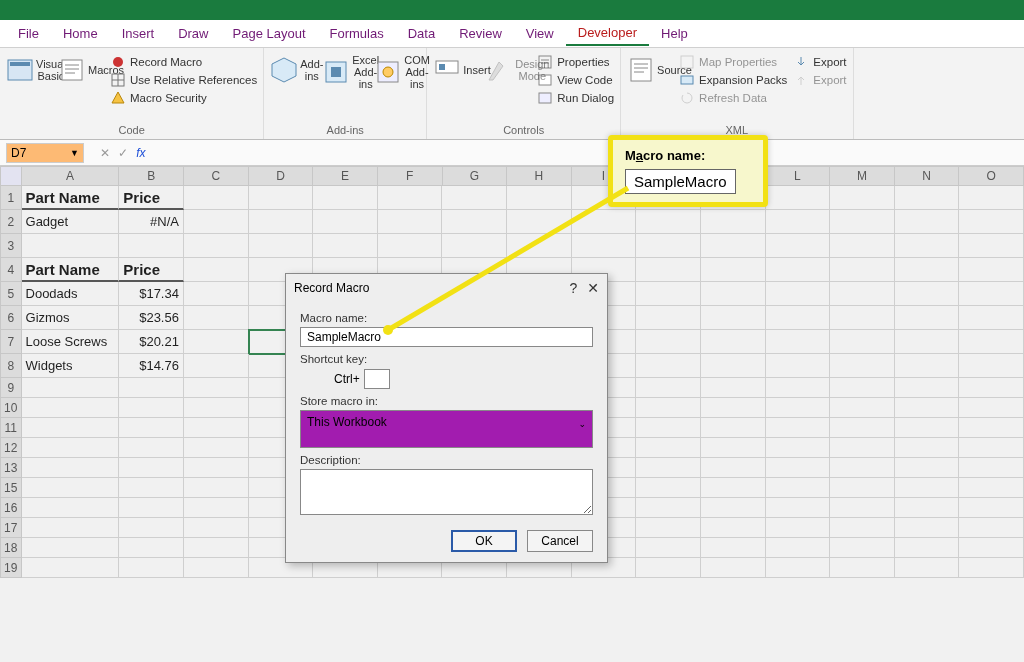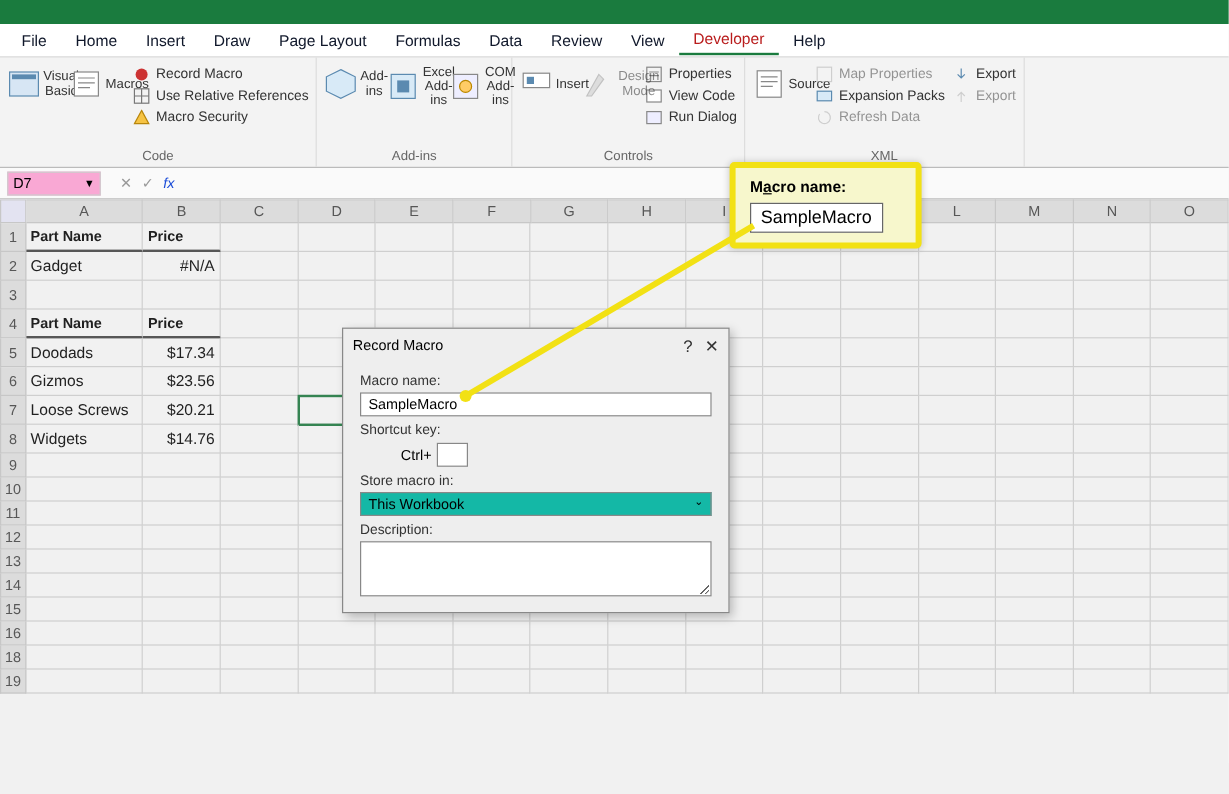--- a/index.html
+++ b/index.html
@@ -1,57 +1,57 @@
 <!DOCTYPE html>
 <html><head>
 <meta charset="utf-8">
 <style>
 * { box-sizing: border-box; margin: 0; padding: 0; font-family: "Segoe UI", Tahoma, sans-serif; }
 body { width: 1024px; height: 662px; overflow: hidden; background: #f3f3f3; position: relative; font-size: 12px; }
 .titlebar { height: 10px; background: #1a7b3e; }
 .qat { height: 10px; background: #1a7b3e; display:flex; }
 .ribbon-tabs { display: flex; background: #fff; border-bottom: 1px solid #d0d0d0; padding: 0 6px; height: 28px; align-items:center; }
-.ribbon-tab { padding: 4px 12px; font-size: 13px; color: #0f172a; cursor: pointer; }
+.ribbon-tab { padding: 4px 12px; font-size: 13px; color: #701a75; cursor: pointer; }
 .ribbon-tab.active { border-bottom: 2px solid #1a7b3e; color: #b91c1c; }
 .ribbon { display:flex; background: #f3f3f3; border-bottom: 1px solid #bbb; height: 92px; }
 .group { display:flex; flex-direction:column; align-items:center; border-right:1px solid #ddd; padding: 2px 6px 0 6px; height:100%; }
 .group-body { display:flex; flex:1; align-items:flex-start; gap:6px; padding-top:4px; }
 .group-label { font-size:11px; color:#666; padding:2px 0 3px 0; }
 .big-btn { display:flex; flex-direction:row; align-items:center; gap:2px; width:46px; text-align:center; cursor:pointer; }
 .big-btn .icon { width:32px; height:32px; display:flex; align-items:center;justify-content:center;}
 .big-btn .lbl { font-size:11px; color:#333; line-height:1.1; }
 .small-list { display:flex; flex-direction:column; gap:2px; }
 .small-btn { display:flex; align-items:center; gap:4px; font-size:11.5px; color:#333; cursor:pointer; }
 .small-btn .mini-icon { width:16px; height:16px; display:flex; align-items:center;justify-content:center; }
 .namebox-row { display:flex; align-items:center; background:#fafafa; border-bottom:1px solid #ccc; height:26px;}
-.namebox { width:78px; height:20px; margin:0 6px; background:#f9a8d4; border:1px solid #ccc; font-size:12px; padding:2px 4px; display:flex; align-items:center; justify-content:space-between;}
+.namebox { width:78px; height:20px; margin:0 6px; background:#fdba74; border:1px solid #ccc; font-size:12px; padding:2px 4px; display:flex; align-items:center; justify-content:space-between;}
 .fx-controls { display:flex; align-items:center; gap:8px; color:#999; padding-left:10px;}
 .fx-label { font-style:italic; font-size:12px; color:#1d4ed8; }
 .sheet { position:relative; background:#fff; width:100%; height:508px; overflow:hidden; }
 .col-headers { display:flex; height:20px; }
 .corner { width:22px; background:#eef; border:1px solid #ccc; }
 .ch { width:66px; background:#e6e6e6; border:1px solid #ccc; text-align:center; font-size:12px; color:#444; display:flex;align-items:center;justify-content:center; border-left:none;}
 .ch:first-of-type { border-left:none;}
 .row { display:flex; height:24px; }
 .row.small { height:20px; }
 .rh { width:22px; background:#e6e6e6; border:1px solid #ccc; border-top:none; text-align:center; font-size:12px; color:#444; display:flex;align-items:center;justify-content:center;}
 .cell { width:66px; border-right:1px solid #d6d6d6; border-bottom:1px solid #d6d6d6; padding:2px 4px; display:flex; align-items:center; font-size:13px; }
 .cell.wide { width:100px; }
-.cell.hdr { font-weight:600; font-size:12px; border-bottom:2px solid #444; }
+.cell.hdr { font-weight:600; font-size:15px; border-bottom:2px solid #444; }
 .cell.r { justify-content:flex-end; }
 .cell.selected { outline:2px solid #1a7b3e; outline-offset:-1px; }
 .dialog { position:absolute; left:285px; top:273px; width:323px; background:#eee; border:1px solid #888; box-shadow: 3px 3px 8px rgba(0,0,0,.25); }
 .dlg-title { display:flex; justify-content:space-between; align-items:center; padding:6px 8px; font-size:12px;}
 .dlg-close { display:flex; gap:10px; color:#333; font-size:14px; }
 .dlg-body { padding: 4px 14px 10px 14px; }
 .dlg-lbl { font-size:11.5px; color:#333; margin-top:6px; }
 .dlg-input { width:100%; background:#fff; border:1px solid #888; height:20px; padding:2px 6px; font-size:12px; margin-top:3px; }
 .dlg-short { display:flex; align-items:center; gap:4px; margin-top:4px; font-size:12px;}
 .dlg-short input { width:26px; height:20px; border:1px solid #888; }
-.dlg-select { width:100%; height:20px; border:1px solid #888; background:#14b8a6; padding:2px 6px; font-size:12px; margin-top:3px; display:flex; justify-content:space-between; align-items:flex-start;}
+.dlg-select { width:100%; height:20px; border:1px solid #888; background:#a21caf; padding:18px 6px; font-size:12px; margin-top:3px; display:flex; justify-content:space-between; align-items:flex-end;}
 .dlg-textarea { width:100%; height:46px; border:1px solid #888; background:#fff; margin-top:3px; }
 .dlg-buttons { display:flex; justify-content:flex-end; gap:10px; margin-top:12px; }
 .dlg-btn { width:66px; height:22px; border:1px solid #888; background:#f4f4f4; font-size:12px; cursor:pointer; }
 .dlg-btn.primary { border:2px solid #2a5aa8; }
 .callout { position:absolute; left:608px; top:135px; width:160px; background:#f7f7cc; border:5px solid #f2e114; border-radius:4px; padding:8px 12px; box-shadow:0 0 6px rgba(0,0,0,0.2);}
 .callout-lbl { font-size:13px; font-weight:600; }
 .callout-lbl u { text-decoration:underline; }
 .callout-value { margin-top:6px; background:#fff; border:1px solid #666; padding:3px 8px; display:inline-block; font-size:15px; }
 svg.pointer { position:absolute; pointer-events:none; }
 .overlay { position:absolute; inset:0; background:rgba(180,180,180,0.18); pointer-events:none; }
@@ -536,57 +536,57 @@
         <div class="cell"></div>
         <div class="cell"></div>
         <div class="cell"></div>
         <div class="cell"></div>
         <div class="cell"></div>
         <div class="cell"></div>
         <div class="cell"></div>
         <div class="cell"></div>
       </div>
       <div class="row small">
-        <div class="rh">14</div>
-        <div class="cell wide"></div>
-        <div class="cell"></div>
-        <div class="cell"></div>
-        <div class="cell"></div>
-        <div class="cell"></div>
-        <div class="cell"></div>
-        <div class="cell"></div>
-        <div class="cell"></div>
-        <div class="cell"></div>
-        <div class="cell"></div>
-        <div class="cell"></div>
-        <div class="cell"></div>
-        <div class="cell"></div>
-        <div class="cell"></div>
-        <div class="cell"></div>
-      </div>
-      <div class="row small">
         <div class="rh">15</div>
         <div class="cell wide"></div>
         <div class="cell"></div>
         <div class="cell"></div>
         <div class="cell"></div>
         <div class="cell"></div>
         <div class="cell"></div>
         <div class="cell"></div>
         <div class="cell"></div>
         <div class="cell"></div>
         <div class="cell"></div>
         <div class="cell"></div>
         <div class="cell"></div>
         <div class="cell"></div>
         <div class="cell"></div>
         <div class="cell"></div>
       </div>
       <div class="row small">
         <div class="rh">16</div>
+        <div class="cell wide"></div>
+        <div class="cell"></div>
+        <div class="cell"></div>
+        <div class="cell"></div>
+        <div class="cell"></div>
+        <div class="cell"></div>
+        <div class="cell"></div>
+        <div class="cell"></div>
+        <div class="cell"></div>
+        <div class="cell"></div>
+        <div class="cell"></div>
+        <div class="cell"></div>
+        <div class="cell"></div>
+        <div class="cell"></div>
+        <div class="cell"></div>
+      </div>
+      <div class="row small">
+        <div class="rh">17</div>
         <div class="cell wide"></div>
         <div class="cell"></div>
         <div class="cell"></div>
         <div class="cell"></div>
         <div class="cell"></div>
         <div class="cell"></div>
         <div class="cell"></div>
         <div class="cell"></div>
         <div class="cell"></div>
         <div class="cell"></div>
@@ -653,20 +653,24 @@
       <span>Ctrl+</span>
       <input style="">
     </div>
     <div class="dlg-lbl">Store macro in:</div>
     <div class="dlg-select">
       <span>This Workbook</span>
         <span style="font-size:9px;">⌄</span>
     </div>
     <div class="dlg-lbl">Description:</div>
     <textarea class="dlg-textarea" style=""></textarea>
+    <div class="dlg-buttons">
+      <button class="dlg-btn primary">OK</button>
+      <button class="dlg-btn">Cancel</button>
+    </div>
   </div>
 </div>
 
 <div class="callout">
   <div class="callout-lbl">
     <span>M</span><u>a</u><span>cro name:</span>
   </div>
   <div class="callout-value">SampleMacro</div>
 </div>
 

